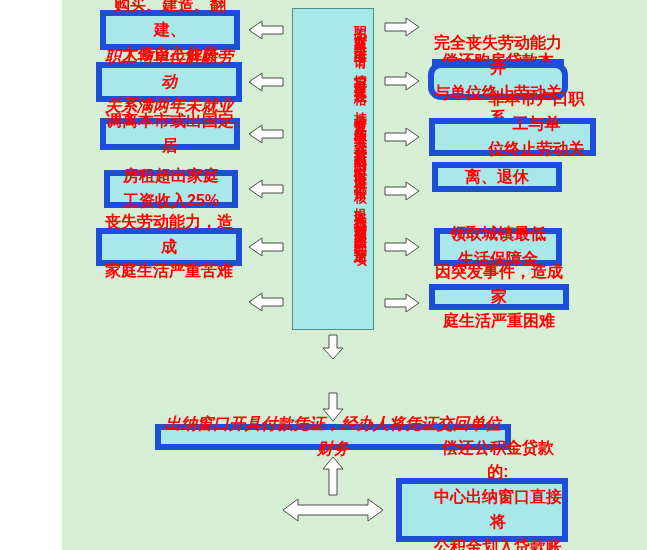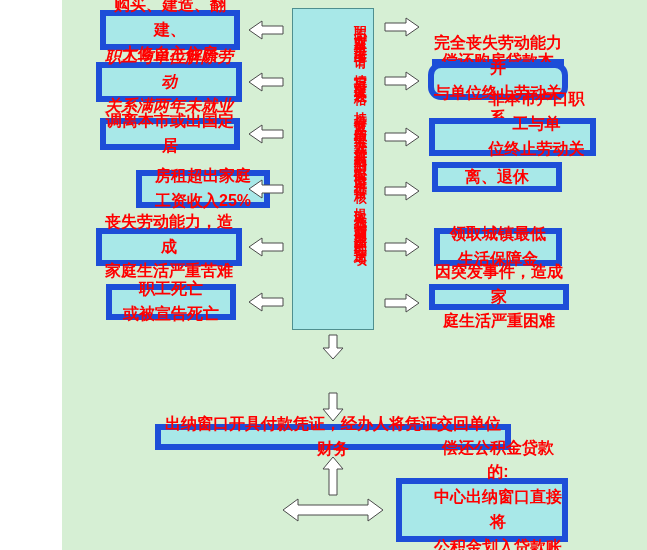--- a/index.html
+++ b/index.html
@@ -45,26 +45,24 @@
 <div class="stage">
   <div class="green-bg"></div>
 
   <div class="center-box" style="left:292px; top:8px; width:82px; height:322px;">职工向所在单位提出申请，填写好提取表格，持身份证及由单位经办人持所需材料到中心提取窗口进行审核，提取人须符合两侧条件中的任意一项：</div>
 
   <div class="flow-box" style="left:100px; top:10px; width:140px; height:40px;">购买、建造、翻建、
 大修自主住房</div>
   <div class="flow-box" style="left:96px; top:62px; width:146px; height:40px;font-style:italic;">职工与单位解除劳动
 关系满两年未就业</div>
   <div class="flow-box" style="left:100px; top:118px; width:140px; height:32px;">调离本市或出国定居</div>
-  <div class="flow-box" style="left:104px; top:170px; width:134px; height:38px;margin-left:32px;">房租超出家庭
+  <div class="flow-box" style="left:104px; top:170px; width:134px; height:38px;">房租超出家庭
 工资收入25%</div>
   <div class="flow-box" style="left:96px; top:228px; width:146px; height:38px;">丧失劳动能力，造成
 家庭生活严重苦难</div>
-  <div class="flow-box" style="left:106px; top:284px; width:130px; height:36px;">职工死亡
-或被宣告死亡</div>
 
   <div class="flow-box" style="left:432px; top:12px; width:132px; height:30px;margin-top:47px;">偿还购房贷款本息</div>
   <div class="flow-box" style="left:428px; top:62px; width:140px; height:38px;border-radius:13px;">完全丧失劳动能力并
 与单位终止劳动关系</div>
   <div class="flow-box" style="left:429px; top:118px; width:167px; height:38px;padding-left:48px;">非本市户口职工与单
 位终止劳动关系</div>
   <div class="flow-box" style="left:432px; top:162px; width:130px; height:30px;">离、退休</div>
   <div class="flow-box" style="left:434px; top:228px; width:128px; height:38px;text-align:center;">领取城镇最低
 生活保障金</div>
   <div class="flow-box" style="left:429px; top:284px; width:140px; height:26px;">因突发事件，造成家
@@ -138,21 +136,21 @@
       </svg>
     </span>
 
 
   <span class="arrow" style="left:322px; top:392px;">
     <svg width="22" height="30" viewBox="0 0 22 30">
         <polygon points="11,29 1,17 7,17 7,1 15,1 15,17 21,17"></polygon>
       </svg>
     </span>
 
-  <div class="flow-box" style="left:155px; top:424px; width:356px; height:26px;">出纳窗口开具付款凭证，经办人将凭证交回单位财务</div>
+  <div class="flow-box" style="left:155px; top:424px; width:356px; height:26px;font-style:italic;">出纳窗口开具付款凭证，经办人将凭证交回单位财务</div>
 
   <span class="arrow" style="left:322px; top:456px;">
     <svg width="22" height="40" viewBox="0 0 22 40">
         <polygon points="11,1 1,13 7,13 7,39 15,39 15,13 21,13"></polygon>
       </svg>
     </span>
 
   <span class="arrow" style="left:282px; top:497px;">
     <svg width="102" height="26" viewBox="0 0 102 26">
         <polygon points="1,13 16,2 16,8 86,8 86,2 101,13 86,24 86,18 16,18 16,24"></polygon>

